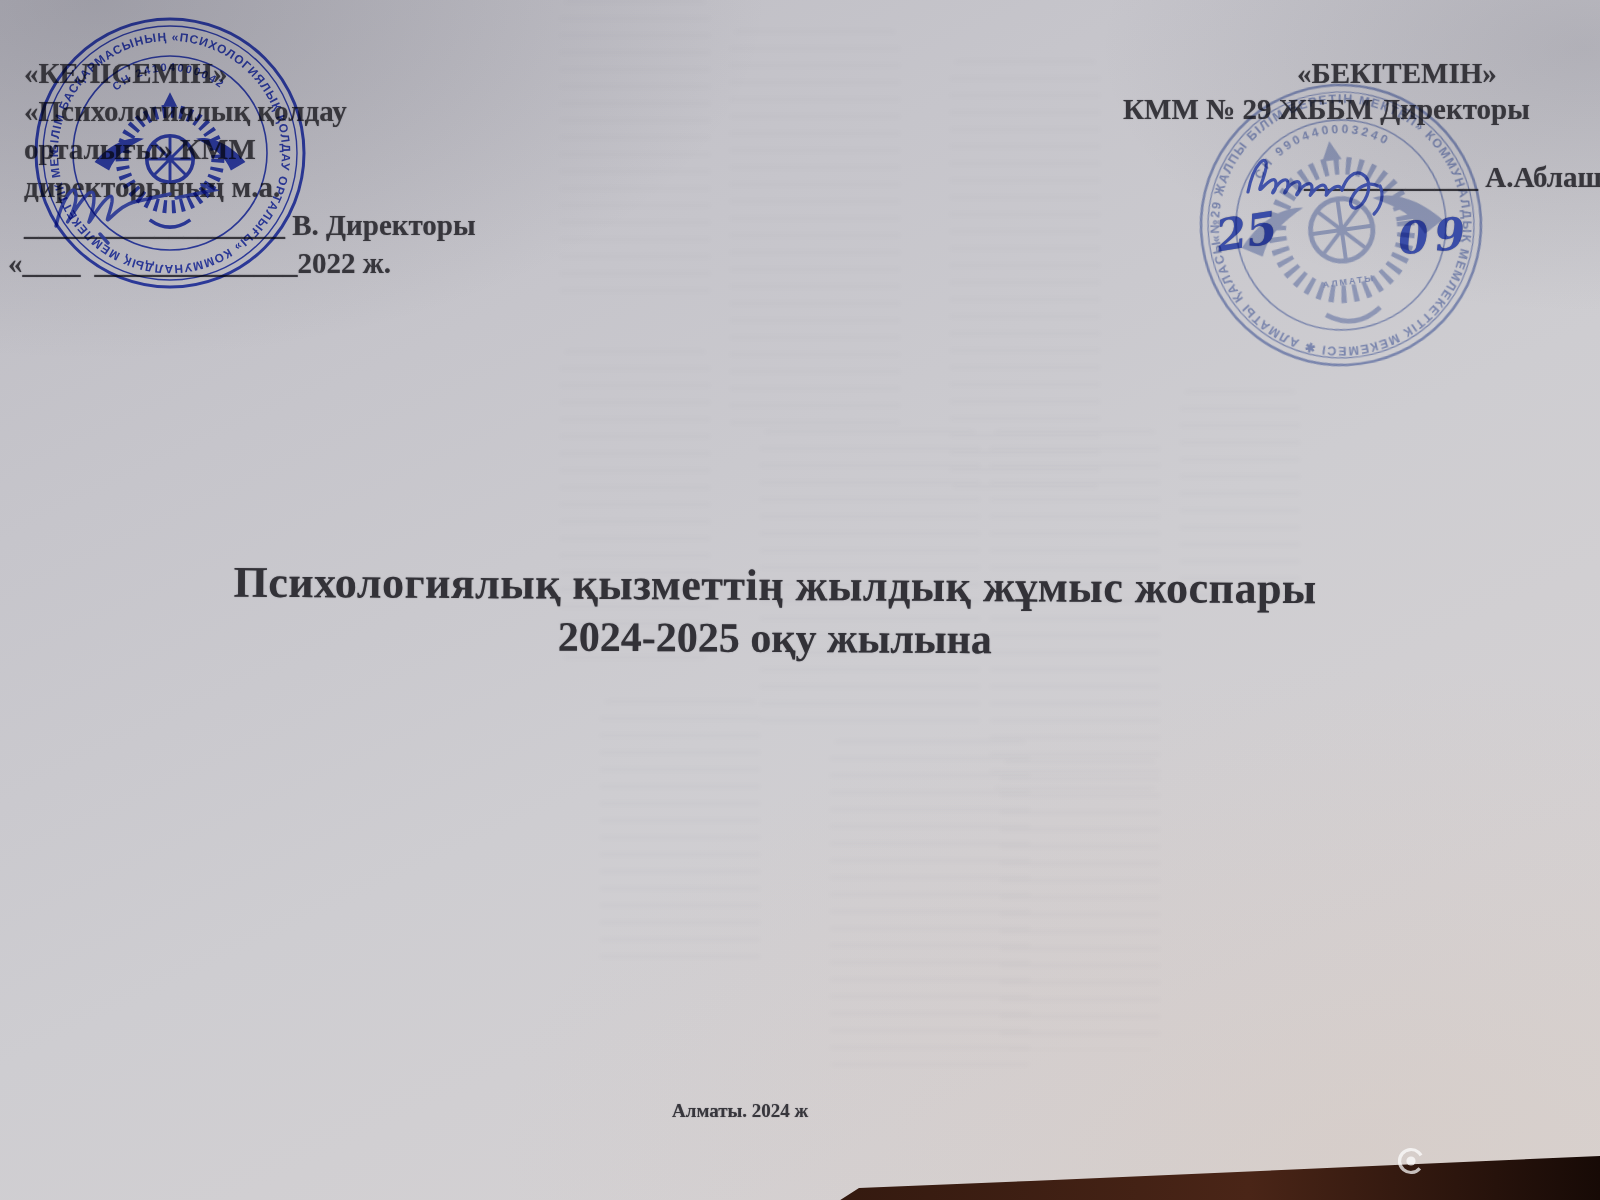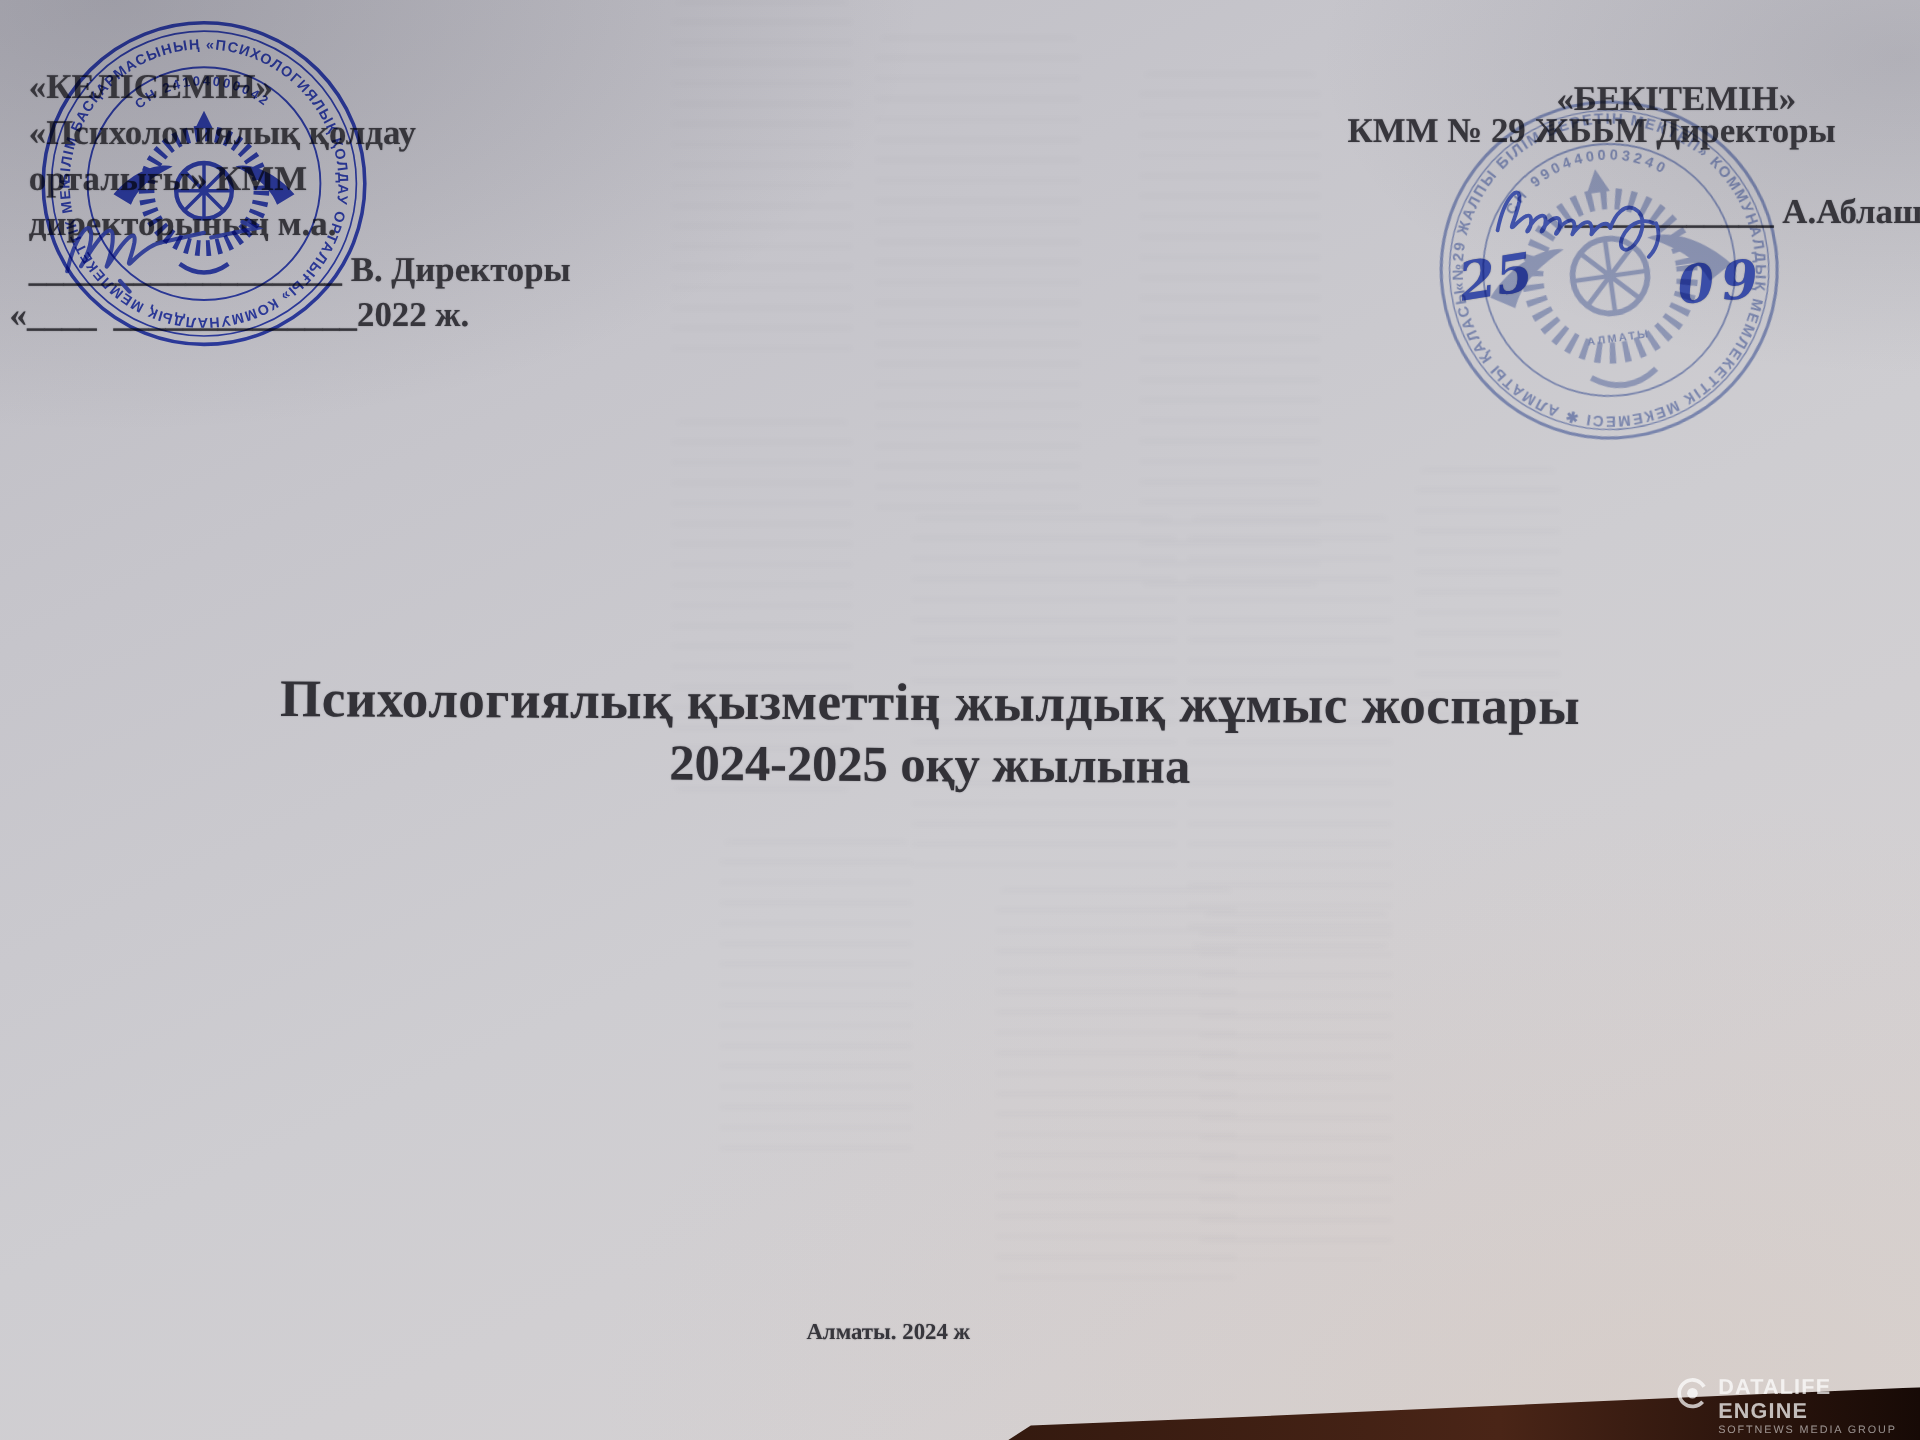--- a/index.html
+++ b/index.html
@@ -11,21 +11,21 @@
       radial-gradient(120% 90% at 85% 96%, rgba(215,186,166,.20), transparent 45%),
       radial-gradient(70% 50% at 6% 0%, rgba(66,66,82,.25), transparent 60%),
       radial-gradient(55% 40% at 99% 4%, rgba(78,78,95,.20), transparent 55%),
       linear-gradient(155deg,#bcbbc2 0%,#c6c5cb 28%,#cecdd1 55%,#d4d1d3 80%,#d8d4d3 100%);
   }
   .soft{text-shadow:0 0 1.2px rgba(42,42,52,.45);}
   .blk{position:absolute;}
   
   .approval{font-weight:bold;font-size:29px;line-height:38px;white-space:nowrap;}
   .approval-left{left:24px;top:54px;}
-  .r-line1{left:1297px;top:64px;}
+  .r-line1{left:1297px;top:54px;}
   .r-line2{left:1123px;top:90px;}
   .r-sign-row{left:1304px;top:158px;}
   .r-date-row{left:1203px;top:222px;}
   .blank{letter-spacing:0;}
   
   .hand{font-family:"DejaVu Serif",serif;font-style:italic;font-weight:bold;color:#3a4da8;}
   .hand-day{left:1216px;top:206px;font-size:44px;transform:rotate(-9deg);}
   .hand-month{left:1398px;top:210px;font-size:44px;transform:rotate(-5deg);letter-spacing:6px;}
   .sig-svg{position:absolute;}
   .sig-left{left:42px;top:168px;}
@@ -166,19 +166,15 @@
 
   
   <div class="blk table-edge"></div>
 
   
   <div class="blk watermark">
     <svg width="30" height="30" viewBox="0 0 30 30">
       <circle cx="15" cy="15" r="11.5" fill="none" stroke="#ffffff" stroke-width="3.2" stroke-dasharray="58 14" transform="rotate(40 15 15)"></circle>
       <circle cx="15" cy="15" r="4.6" fill="#ffffff"></circle>
     </svg>
-    <div class="wm-text">
-      <span class="wm-title">DATALIFE ENGINE</span>
-      <span class="wm-sub">SOFTNEWS MEDIA GROUP</span>
-    </div>
   </div>
 
 </div>
 
 </body></html>

